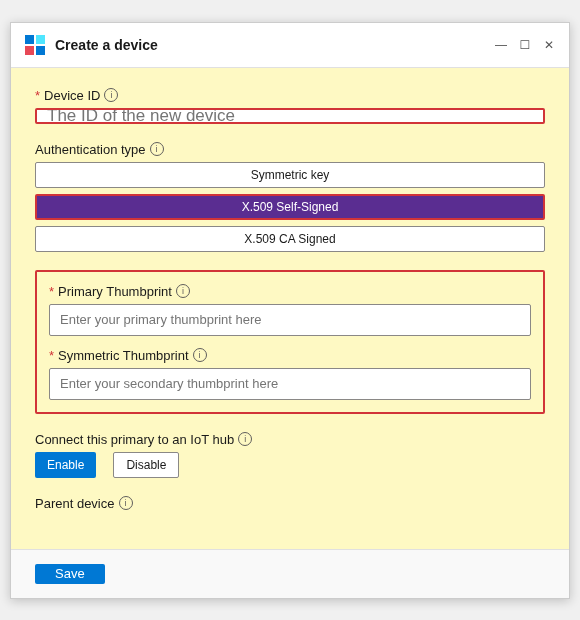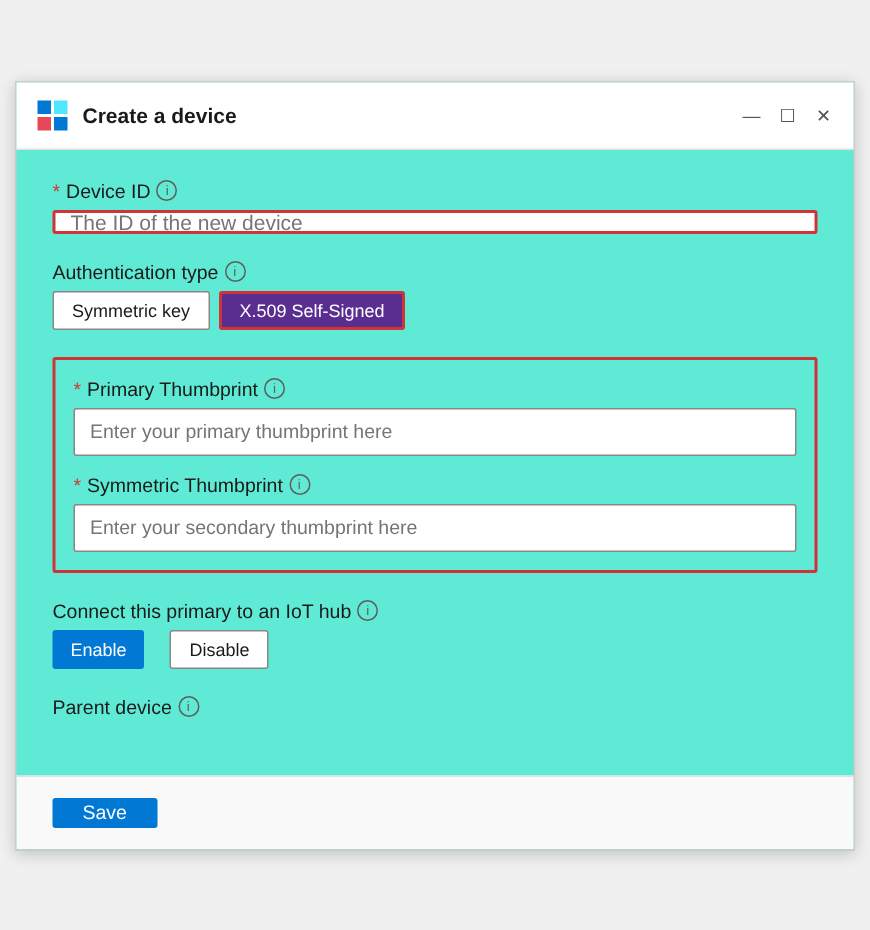--- a/index.html
+++ b/index.html
@@ -8,21 +8,21 @@
       font-size: 13px;
       background: #f0f0f0;
       display: flex;
       justify-content: center;
       align-items: center;
       width: 580px;
       height: 620px;
     }
     .window {
       width: 560px;
-      background: #5eead4;
+      background: #fef9c3;
       border: 1px solid #ccc;
       box-shadow: 0 2px 10px rgba(0,0,0,0.2);
       display: flex;
       flex-direction: column;
     }
     .title-bar {
       display: flex;
       align-items: center;
       padding: 10px 12px;
       background: #fff;
@@ -86,32 +86,33 @@
       font-size: 9px;
       color: #605e5c;
       cursor: pointer;
       flex-shrink: 0;
     }
     .text-input {
       width: 100%;
       height: 16px;
       border: 1px solid #605e5c;
       padding: 4px 10px;
-      font-size: 14px;
+      font-size: 17px;
       color: #aaa;
       outline: none;
       border-radius: 2px;
     }
     .input-highlighted {
       border: 2px solid #d13438;
     }
     .auth-type-row {
       display: flex;
       gap: 6px;
       margin-top: 4px;
+      flex-direction: column;
     }
     .auth-btn {
       height: 26px;
       padding: 0 12px;
       border: 1px solid #8a8886;
       background: #fff;
       font-size: 12px;
       cursor: pointer;
       border-radius: 2px;
       color: #1a1a1a;
@@ -242,20 +243,21 @@
     <div class="form-section">
       <div class="field-label">
         <span>Authentication type</span>
         <div class="info-icon">
           <span>i</span>
         </div>
       </div>
       <div class="auth-type-row">
         <button class="auth-btn">Symmetric key</button>
         <button class="auth-btn selected">X.509 Self-Signed</button>
+        <button class="auth-btn">X.509 CA Signed</button>
       </div>
     </div>
 
     <div class="thumbprint-group">
 
       <div class="thumbprint-inner-section">
         <div class="field-label">
           <span class="required-star">*</span>
           <span>Primary Thumbprint</span>
           <div class="info-icon">

